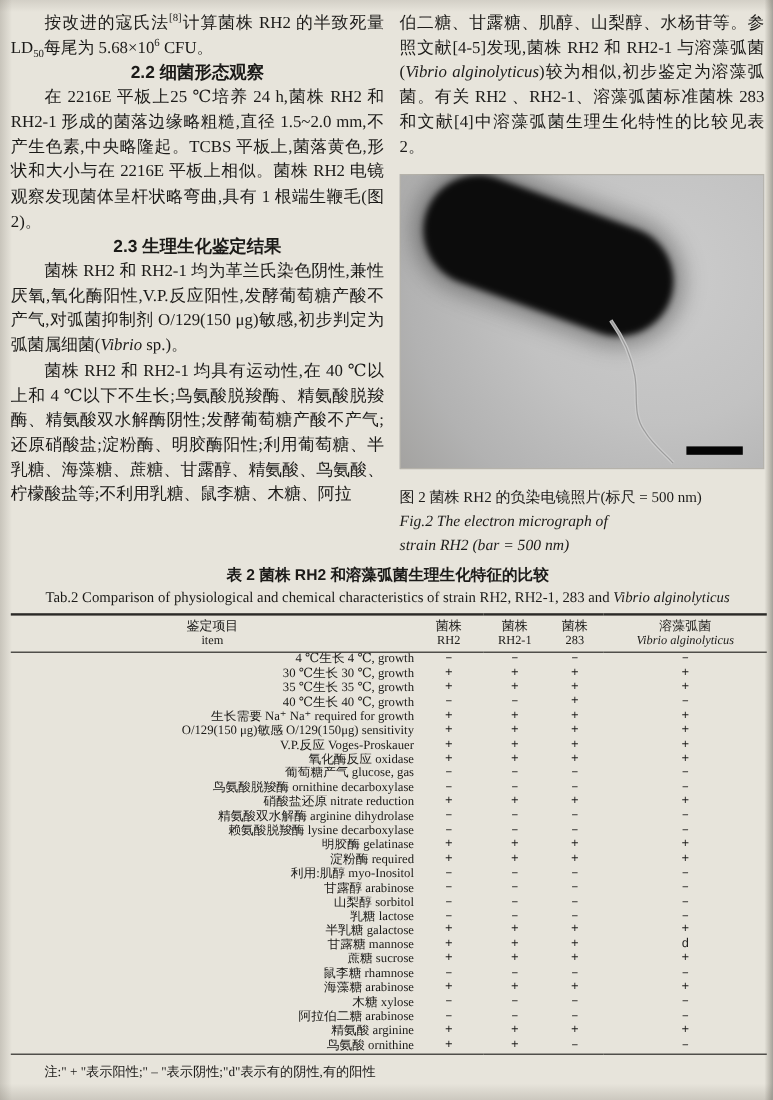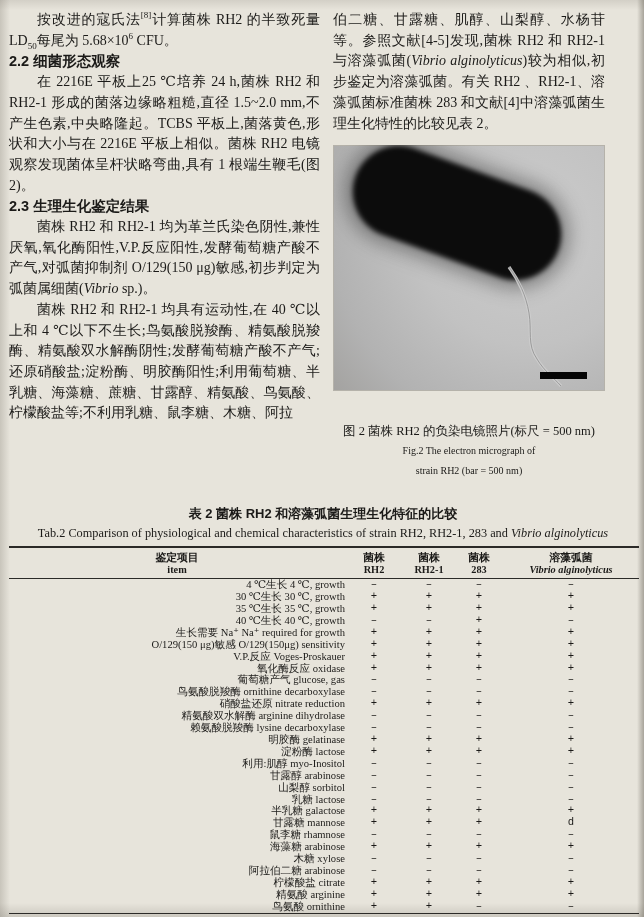--- a/index.html
+++ b/index.html
@@ -10,53 +10,53 @@
       linear-gradient(270deg, rgba(90,85,75,.45) 0, rgba(0,0,0,0) 7px),
       linear-gradient(0deg, rgba(120,115,105,.25) 0, rgba(0,0,0,0) 14px),
       linear-gradient(180deg, rgba(120,115,105,.18) 0, rgba(0,0,0,0) 10px),
       #e7e4db;
     font-family:"Liberation Serif","DejaVu Serif",serif;
     color:#1b1a18;overflow:hidden;box-sizing:border-box;
     padding:10px 7px 0 9px;
   }
   .columns{display:flex;gap:13px;min-height:442px;align-items:flex-start;}
   .col-left{width:311px;}
-  .col-right{width:272px;}
+  .col-right{width:304px;}
   .bodytext{font-size:14px;line-height:20.7px;text-align:justify;margin:0;}
   .indent{text-indent:2em;}
-  .sec-heading{font-size:14.5px;font-weight:bold;line-height:20.7px;margin:0;font-family:"Liberation Sans","DejaVu Sans",sans-serif;}
+  .sec-heading{font-size:14.5px;font-weight:bold;line-height:20.7px;margin:0;font-family:"Liberation Sans","DejaVu Sans",sans-serif;text-align:center;}
   sup,sub{font-size:9px;line-height:0;}
   .it{font-style:italic;}
 
   
   .micrograph{
     position:relative;width:100%;height:246px;margin-top:11px;
     background:
       radial-gradient(circle at 72% 35%, #cccccc 0, #c2c2c2 45%, #b2b2b2 78%, #a3a2a0 100%);
     overflow:hidden;box-shadow:0 0 0 1px #b5b2aa inset;
   }
   .bacterium{
     position:absolute;left:16px;top:22px;width:216px;height:92px;
     background:#0c0c0c;border-radius:48px;
     transform:rotate(20deg);
     filter:blur(2.5px);
     box-shadow:0 0 18px 8px rgba(40,40,40,.45);
   }
   .flagellum-svg{position:absolute;left:0;top:0;}
   .scalebar{position:absolute;right:18px;bottom:12px;width:47px;height:7px;background:#050505;}
 
-  .fig-caption{margin-top:30px;text-align:center;}
+  .fig-caption{margin-top:13px;}
   .fig-caption .cn{font-size:12.5px;line-height:20px;margin:0;}
-  .fig-caption .en{font-size:10px;line-height:20px;margin:0;}
+  .fig-caption .en{font-size:13px;line-height:20px;margin:0;font-style:italic;}
 
   
-  .tbl-title-cn{margin-top:24px;text-align:center;font-size:13px;font-weight:bold;font-family:"Liberation Sans","DejaVu Sans",sans-serif;}
+  .tbl-title-cn{margin-top:6px;text-align:center;font-size:13px;font-weight:bold;font-family:"Liberation Sans","DejaVu Sans",sans-serif;}
   .tbl-title-en{text-align:center;font-size:12.3px;font-weight:normal;margin-top:3px;}
   table.cmp{width:630px;border-collapse:collapse;margin-top:5px;border-top:2px solid #2b2a27;}
-  table.cmp th{font-weight:bold;vertical-align:top;padding:3px 0 2px;border-bottom:1.3px solid #2b2a27;margin-top:40px;}
+  table.cmp th{font-weight:normal;vertical-align:top;padding:3px 0 2px;border-bottom:1.3px solid #2b2a27;margin-top:40px;}
   table.cmp th .cn{font-size:10.8px;line-height:12.5px;text-align:center;}
   table.cmp th .en{font-size:10.3px;line-height:12.5px;text-align:center;}
   table.cmp td{font-size:10.6px;line-height:11.9px;height:11.9px;padding:0;white-space:nowrap;}
   td.item-cell{padding-left:50px;text-align:right;overflow:hidden;}
   td.val-cell{text-align:center;font-family:"Liberation Mono","DejaVu Sans Mono",monospace;font-size:10px;}
   td.v4,th.v4{padding-right:36px;}
   tr.last-row td{border-bottom:1.6px solid #2b2a27;}
   .notes{margin:7px 0 0 28px;}
   .notes p{margin:0;font-size:11px;line-height:16.5px;}
 </style>
@@ -225,21 +225,21 @@
           <td class="val-cell v4">–</td>
         </tr>
         <tr>
           <td class="item-cell">明胶酶 gelatinase</td>
           <td class="val-cell">+</td>
           <td class="val-cell">+</td>
           <td class="val-cell">+</td>
           <td class="val-cell v4">+</td>
         </tr>
         <tr>
-          <td class="item-cell">淀粉酶 lactose</td>
+          <td class="item-cell">淀粉酶 required</td>
           <td class="val-cell">+</td>
           <td class="val-cell">+</td>
           <td class="val-cell">+</td>
           <td class="val-cell v4">+</td>
         </tr>
         <tr>
           <td class="item-cell">利用:肌醇 myo-Inositol</td>
           <td class="val-cell">–</td>
           <td class="val-cell">–</td>
           <td class="val-cell">–</td>
@@ -274,20 +274,27 @@
           <td class="val-cell v4">+</td>
         </tr>
         <tr>
           <td class="item-cell">甘露糖 mannose</td>
           <td class="val-cell">+</td>
           <td class="val-cell">+</td>
           <td class="val-cell">+</td>
           <td class="val-cell v4">d</td>
         </tr>
         <tr>
+          <td class="item-cell">蔗糖 sucrose</td>
+          <td class="val-cell">+</td>
+          <td class="val-cell">+</td>
+          <td class="val-cell">+</td>
+          <td class="val-cell v4">+</td>
+        </tr>
+        <tr>
           <td class="item-cell">鼠李糖 rhamnose</td>
           <td class="val-cell">–</td>
           <td class="val-cell">–</td>
           <td class="val-cell">–</td>
           <td class="val-cell v4">–</td>
         </tr>
         <tr>
           <td class="item-cell">海藻糖 arabinose</td>
           <td class="val-cell">+</td>
           <td class="val-cell">+</td>
@@ -300,27 +307,20 @@
           <td class="val-cell">–</td>
           <td class="val-cell">–</td>
           <td class="val-cell v4">–</td>
         </tr>
         <tr>
           <td class="item-cell">阿拉伯二糖 arabinose</td>
           <td class="val-cell">–</td>
           <td class="val-cell">–</td>
           <td class="val-cell">–</td>
           <td class="val-cell v4">–</td>
-        </tr>
-        <tr>
-          <td class="item-cell">柠檬酸盐 citrate</td>
-          <td class="val-cell">+</td>
-          <td class="val-cell">+</td>
-          <td class="val-cell">+</td>
-          <td class="val-cell v4">+</td>
         </tr>
         <tr>
           <td class="item-cell">精氨酸 arginine</td>
           <td class="val-cell">+</td>
           <td class="val-cell">+</td>
           <td class="val-cell">+</td>
           <td class="val-cell v4">+</td>
         </tr>
         <tr class="last-row">
           <td class="item-cell">鸟氨酸 ornithine</td>

